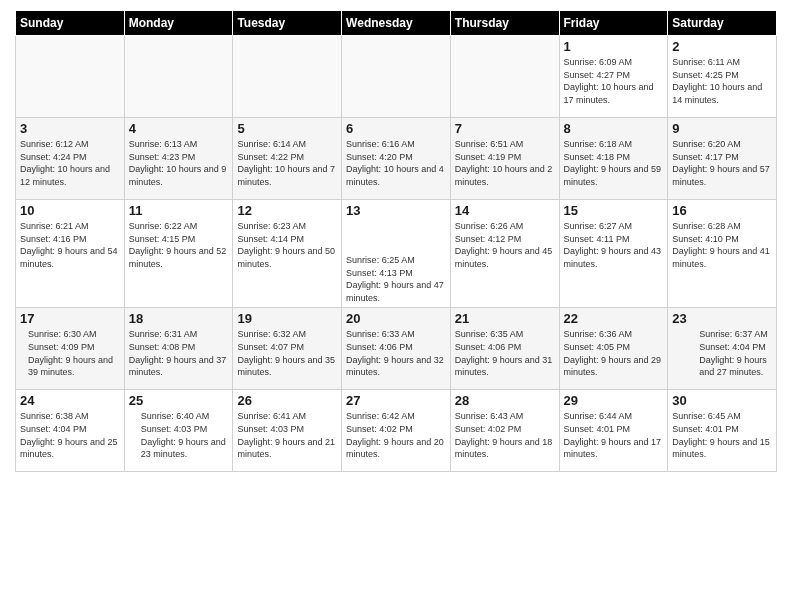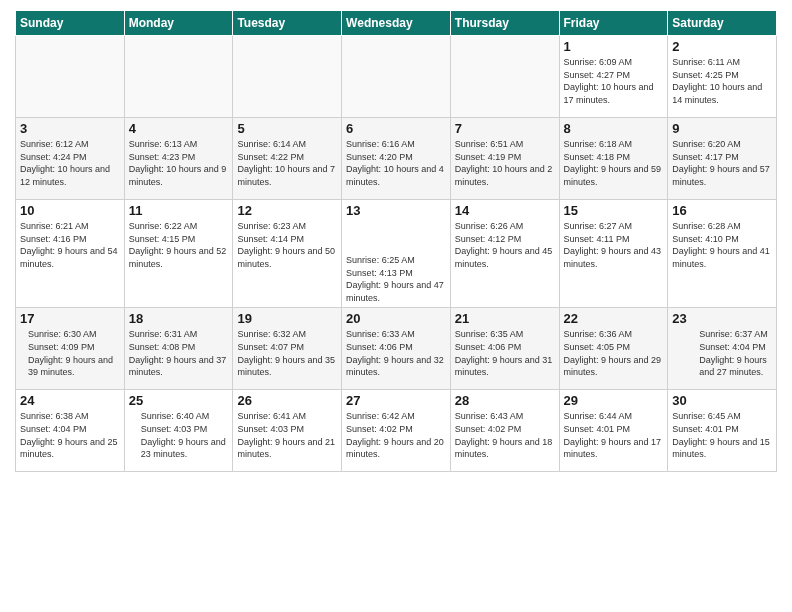--- a/index.html
+++ b/index.html
@@ -10,21 +10,21 @@
     .header { display: flex; justify-content: space-between; align-items: flex-start; margin-bottom: 10px; }
     
     .logo { display: flex; align-items: center; }
     
     .title-block { text-align: right; }
     .month-title { font-size: 32px; font-weight: normal; color: #1a1a1a; }
     .location { font-size: 14px; color: #444; }
     
     table { width: 100%; border-collapse: collapse; table-layout: fixed; }
     
-    th { background-color: #0f766e; color: #fff; font-size: 12px; font-weight: bold; padding: 5px 4px; text-align: left; border: 1px solid #fff; }
+    th { background-color: #000000; color: #fff; font-size: 12px; font-weight: bold; padding: 5px 4px; text-align: left; border: 1px solid #fff; }
     
     td { border: 1px solid #d0d0d0; vertical-align: top; padding: 3px 4px; font-size: 9.5px; color: #333; height: 82px; background: #fff; }
     
     td.empty { background: #f9f9f9; }
     td.shade { background: #f5f5f5; }
     
     .day-num { font-size: 13px; font-weight: bold; color: #1a1a1a; display: block; margin-bottom: 2px; }
     .day-info { font-size: 9px; color: #333; line-height: 1.4; }
   </style>
 </head>

